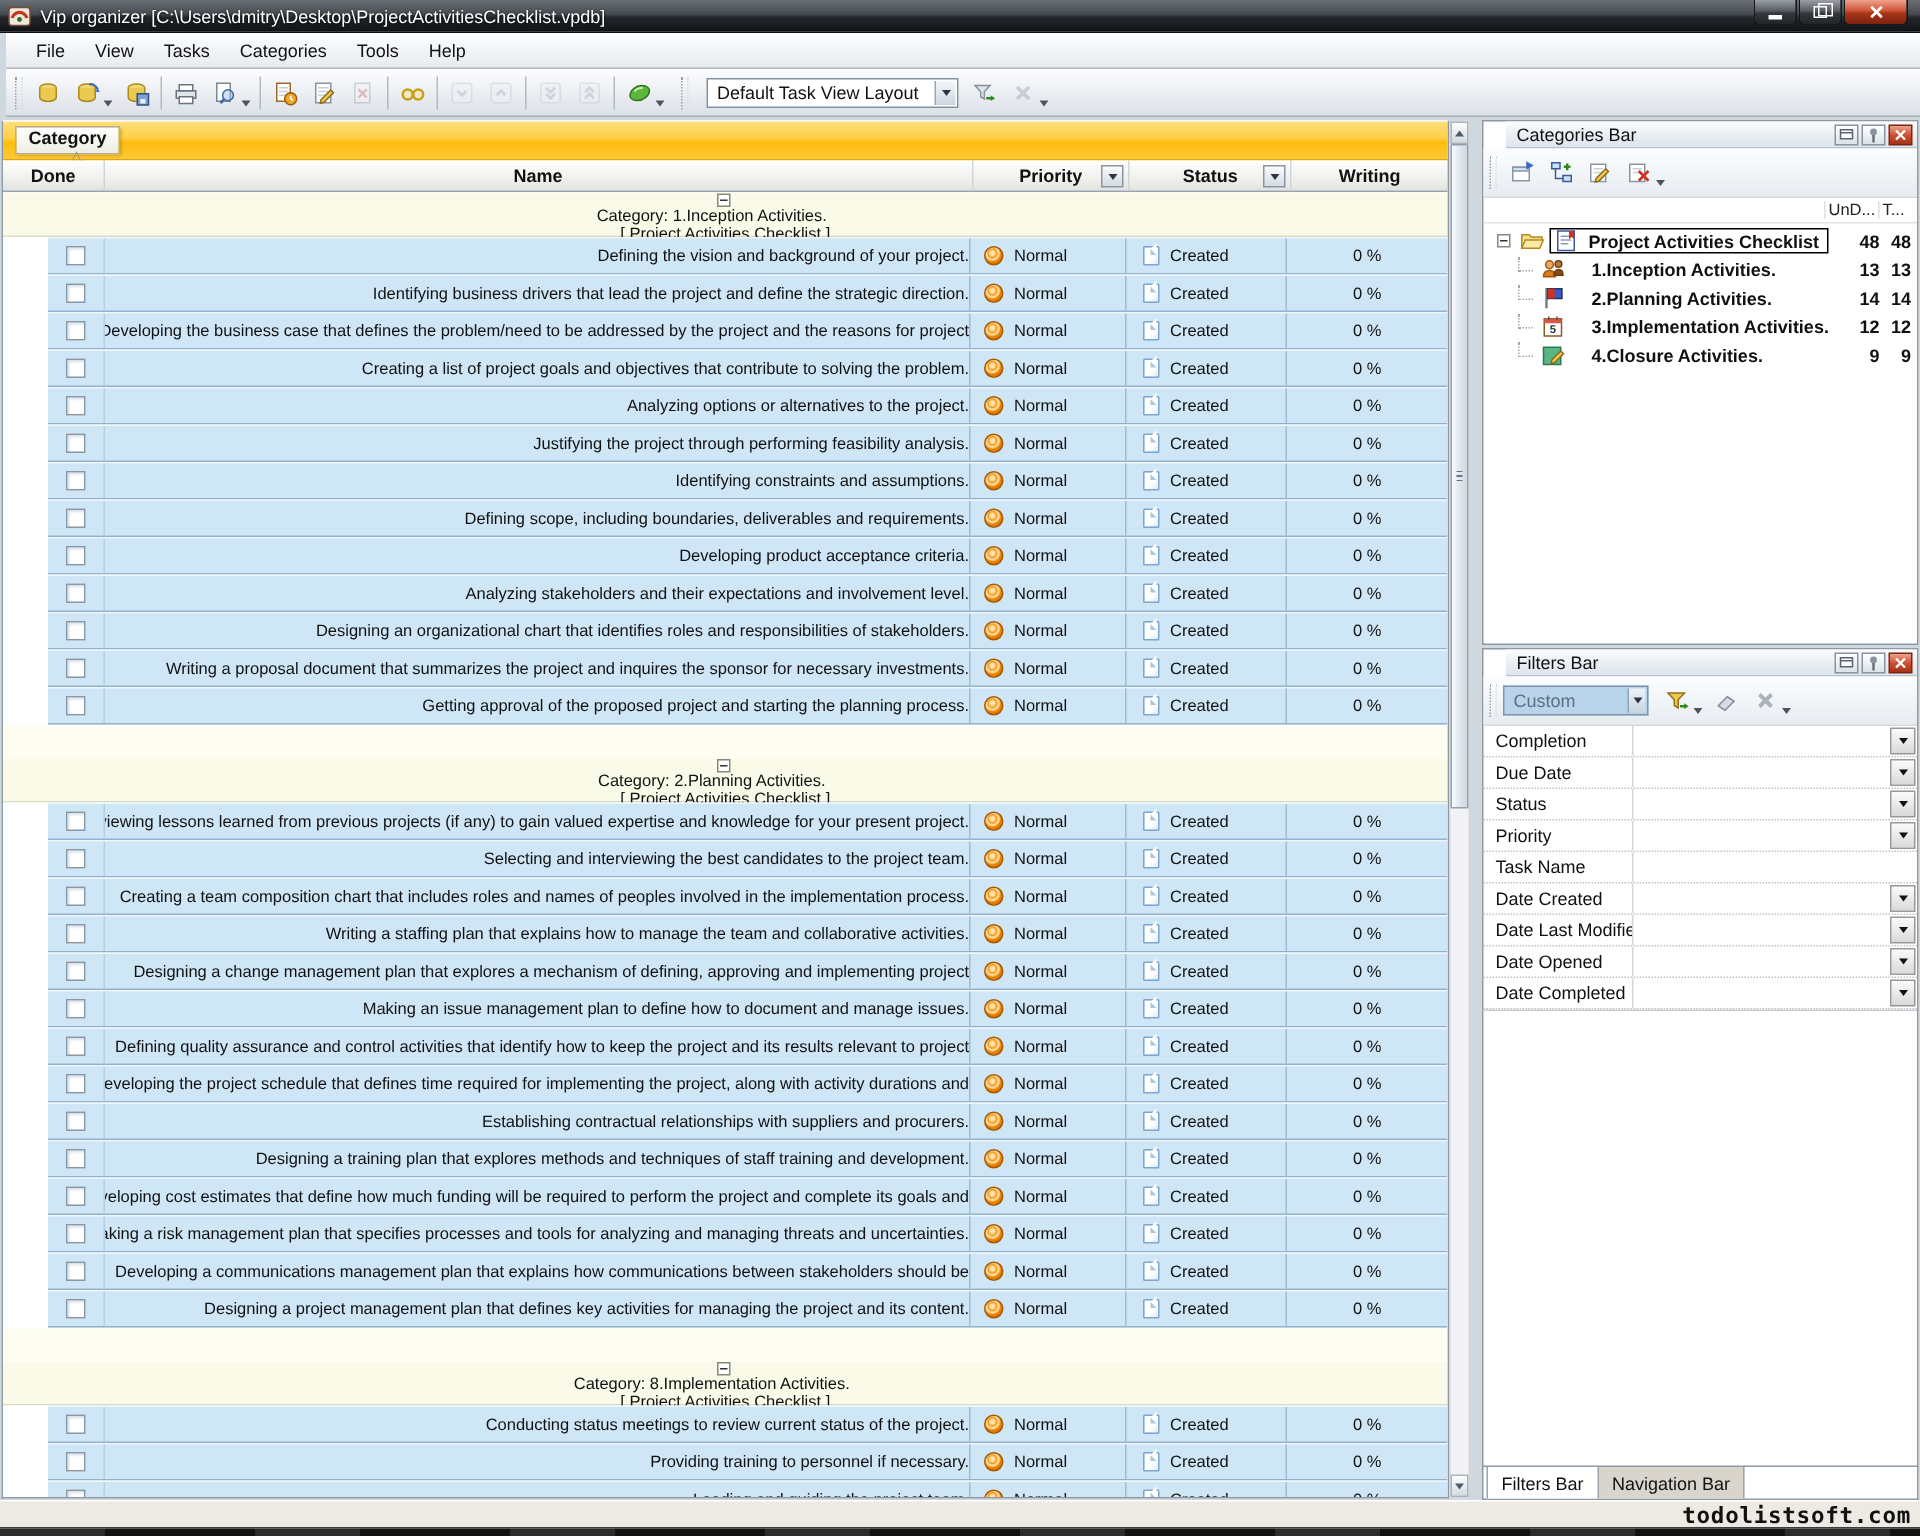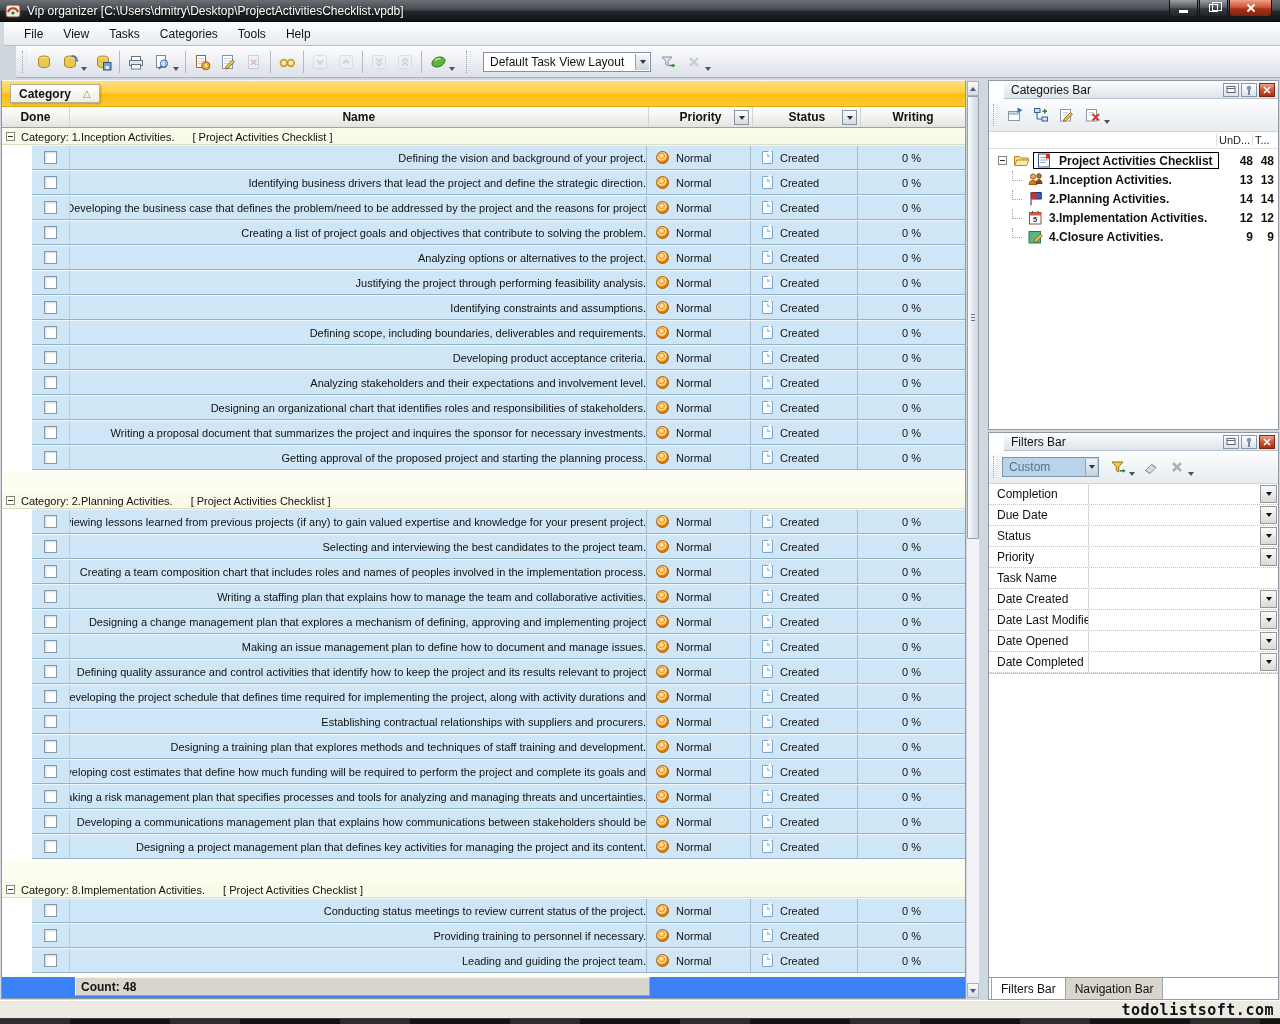--- a/index.html
+++ b/index.html
@@ -22,53 +22,53 @@
   .glyph-restore { width:9px; height:8px; border:1px solid #fff; position:relative; background:transparent; }
   .glyph-restore::after { content:""; position:absolute; left:2px; top:-3px; width:8px; height:7px; border:1px solid #fff; }
 
   
   .menubar { position:absolute; top:22px; left:4px; right:0; height:24px;
     background:linear-gradient(#fcfdfe,#e7ebef); border-bottom:1px solid #b6bcc2;
     display:flex; align-items:center; padding-left:10px; }
   .menu-item { padding:4px 10px; font-size:12px; }
 
   
-  .toolbar { position:absolute; top:46px; left:16px; right:0; height:32px;
+  .toolbar { position:absolute; top:46px; left:4px; right:0; height:32px;
     background:linear-gradient(#fdfdfe,#dbe1e8); border-bottom:1px solid #a9b1b9;
     display:flex; align-items:center; padding-left:4px; }
   .grip { width:5px; height:22px; border-left:1px dotted #96a0aa; border-right:1px dotted #d8dee4; margin:0 4px 0 2px; }
   .tbtn { width:26px; height:24px; display:flex; align-items:center; justify-content:center; border-radius:2px; position:relative; }
   .tbtn.disabled { opacity:.55; }
   .tsep { width:1px; height:22px; background:#b2bac2; margin:0 3px; }
   .ddc { width:0; height:0; border-left:3px solid transparent; border-right:3px solid transparent; border-top:4px solid #4a5560; margin:14px 3px 0 -2px; }
   .combo { width:168px; height:20px; background:#fff; border:1px solid #8391a0; display:flex; align-items:center;
     font-size:12px; padding-left:6px; position:relative; margin-left:8px; }
   .combo-arrow { position:absolute; right:1px; top:1px; bottom:1px; width:14px;
     background:linear-gradient(#f4f7fa,#ccd6e0); border-left:1px solid #99a6b3; display:flex; align-items:center; justify-content:center; }
   .tri-down { width:0; height:0; border-left:3.5px solid transparent; border-right:3.5px solid transparent; border-top:4.5px solid #2c3640; }
 
   
   .maingrid { position:absolute; left:1px; top:80px; width:965px; height:919px; background:#fff;
     border:1px solid #8f99a3; border-top:1px solid #f4f6f8; display:flex; flex-direction:column; overflow:hidden; }
   .groupband { height:26px; background:linear-gradient(#ffdf7c,#fecf44 45%,#fcbd0e 55%,#fdc937);
     display:flex; align-items:center; padding-left:8px; border-bottom:1px solid #dca90c; flex:0 0 auto; }
   .groupchip { height:19px; background:linear-gradient(#ffffff,#eeede4); border:1px solid #b7b098;
     display:flex; align-items:center; padding:0 8px; font-weight:bold; font-size:12px;
-    box-shadow:1px 1px 2px rgba(130,95,0,.4); }
+    box-shadow:1px 1px 2px rgba(130,95,0,.4);flex-direction:column; }
   .sort-tri { color:#9b9478; font-size:10px; margin-left:12px; font-weight:normal; }
   .gridhead { height:21px; display:flex; align-items:stretch; background:linear-gradient(#ffffff,#ecece7 75%,#e1e3de);
     border-bottom:1px solid #98a2ac; font-weight:bold; font-size:12px; flex:0 0 auto; }
   .hcell { display:flex; align-items:center; justify-content:center; border-right:1px solid #cfd5da; position:relative; }
   .h-done{ width:68px; } .h-name{ width:580px; } .h-priority{ width:105px; } .h-status{ width:108px; } .h-complete{ width:104px; border-right:none; }
   .hfilter { position:absolute; right:3px; top:3px; width:15px; height:15px; border:1px solid #8a949e;
     background:linear-gradient(#fbfcfd,#d4dbe2); display:flex; align-items:center; justify-content:center; }
   .gridbody { flex:1 1 auto; background:#fff; overflow:hidden; }
 
-  .group-row { height:17px; background:#fafae8; border-bottom:1px solid #dbdbc5; border-top:1px solid #fdfdf3;
-    display:flex; align-items:center; font-size:11px; }
+  .group-row { height:30px; background:#fafae8; border-bottom:1px solid #dbdbc5; border-top:1px solid #fdfdf3;
+    display:flex; align-items:center; font-size:11px;flex-direction:column; }
   .expander { width:9px; height:9px; border:1px solid #888878; background:#fff; margin:0 6px 0 4px; position:relative; flex:0 0 auto; }
   .expander::before { content:""; position:absolute; left:1px; right:1px; top:3px; height:1px; background:#333; }
   .group-label { margin-right:18px; white-space:nowrap; }
   .group-suffix { white-space:nowrap; }
 
   .task-row { height:25px; display:flex; background:#fff; }
   .tr-left { width:30px; flex:0 0 auto; }
   .tr-blue { flex:1; display:flex; background:#cfe6f7; border-bottom:1px solid #93b3cb; border-top:1px solid #eef6fc; }
   .c-done { width:38px; display:flex; align-items:center; justify-content:center; border-right:1px solid #b3cfe3; }
   .c-name { width:577px; display:flex; align-items:center; padding-left:6px; border-right:1px solid #9fbcd2; overflow:hidden; white-space:nowrap;justify-content:flex-end; }
@@ -115,21 +115,21 @@
   .cc-sp { flex:1; } 
   .cc-u { width:36px; border-left:1px solid #e0e0e0; padding-left:2px; overflow:hidden; white-space:nowrap; }
   .cc-t { width:26px; border-left:1px solid #e0e0e0; padding-left:2px; overflow:hidden; white-space:nowrap; }
   .cattree { font-size:12px; font-weight:bold; padding-top:2px; }
   .tree-row { height:19px; display:flex; align-items:center; }
   .tree-row.root { padding-left:5px; }
   .tree-row.child { padding-left:23px; }
   .conn { width:10px; height:10px; border-left:1px dotted #a0a8b0; border-bottom:1px dotted #a0a8b0; margin:-8px 2px 0 0; flex:0 0 auto; }
   .ticon { width:17px; height:17px; display:inline-flex; margin-right:3px; flex:0 0 auto; }
   .sel { display:flex; align-items:center; border:1px solid #000; height:17px; padding:0 2px; flex:1; gap:3px; background:#fff; overflow:hidden; white-space:nowrap; }
-  .treelbl { display:flex; align-items:center; height:17px; padding:0 3px; flex:1; gap:2px; overflow:hidden; white-space:nowrap; }
+  .treelbl { display:flex; align-items:center; height:17px; padding:0 3px; flex:1; gap:14px; overflow:hidden; white-space:nowrap; }
   .cnt-u { width:34px; text-align:right; flex:0 0 auto; }
   .cnt-t { width:25px; text-align:right; padding-right:4px; flex:0 0 auto; }
 
   .fcombo { width:97px; height:20px; background:#b9d3ea; border:1px solid #7e95aa; display:flex; align-items:center;
     padding-left:6px; color:#5d7080; font-size:12px; position:relative; flex:0 0 auto; }
   .fcombo-arrow { position:absolute; right:1px; top:1px; bottom:1px; width:12px;
     background:linear-gradient(#eef3f8,#c8d4e0); border-left:1px solid #93a4b4; display:flex; align-items:center; justify-content:center; }
   .f-rows { border-bottom:1px solid #c8cdd2; }
   .f-row { height:21px; display:flex; align-items:stretch; border-bottom:1px dotted #c2c2c2; }
   .f-label { width:100px; display:flex; align-items:center; padding-left:8px; font-size:12px;

